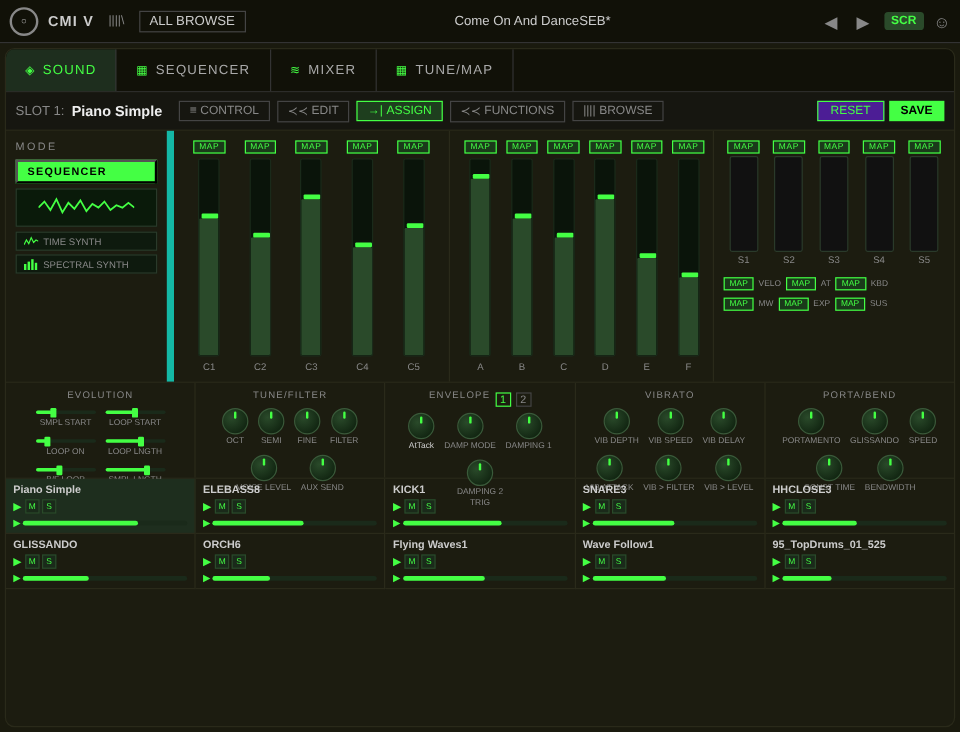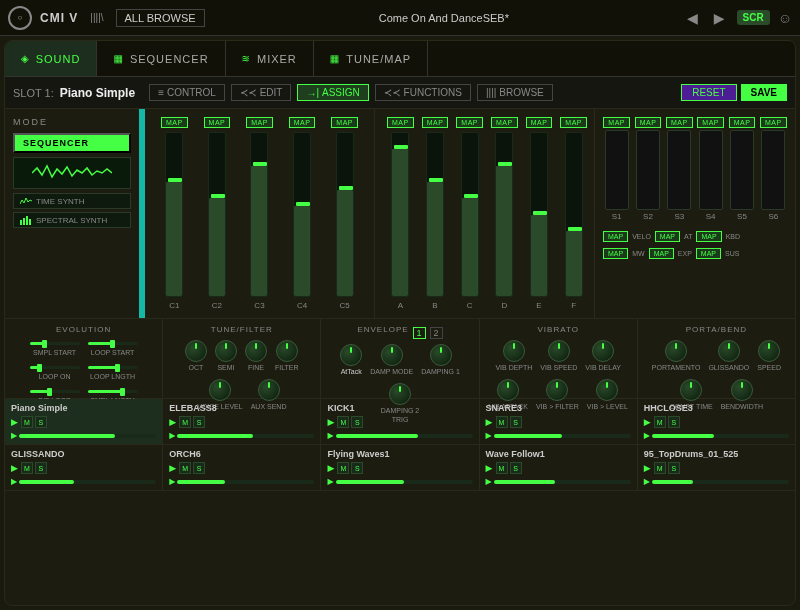--- a/index.html
+++ b/index.html
@@ -580,25 +580,20 @@
         <div class="s-fader-col">
           <div class="map-btn">MAP</div>
           <div class="s-fader-track" style="background:#111;border:1px solid #2a3a2a;"></div>
           <span class="s-fader-label">S4</span>
         </div>
         <div class="s-fader-col">
           <div class="map-btn">MAP</div>
           <div class="s-fader-track" style="background:#111;border:1px solid #2a3a2a;"></div>
           <span class="s-fader-label">S5</span>
         </div>
-        <div class="s-fader-col">
-          <div class="map-btn">MAP</div>
-          <div class="s-fader-track" style="background:#111;border:1px solid #2a3a2a;"></div>
-          <span class="s-fader-label">S6</span>
-        </div>
       </div>
       <div class="velo-row">
         <div class="velo-btn">MAP</div>
         <span class="velo-label">VELO</span>
         <div class="velo-btn">MAP</div>
         <span class="velo-label">AT</span>
         <div class="velo-btn">MAP</div>
         <span class="velo-label">KBD</span>
       </div>
       <div class="velo-row">

